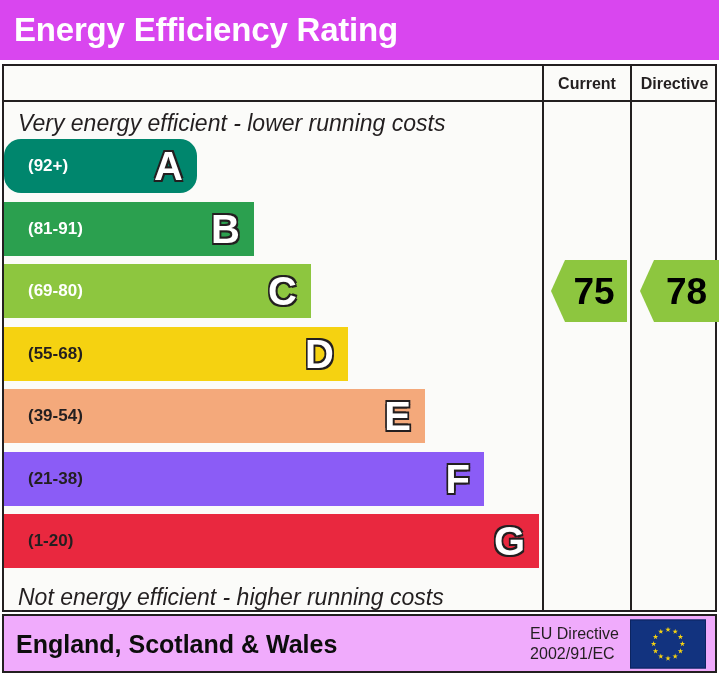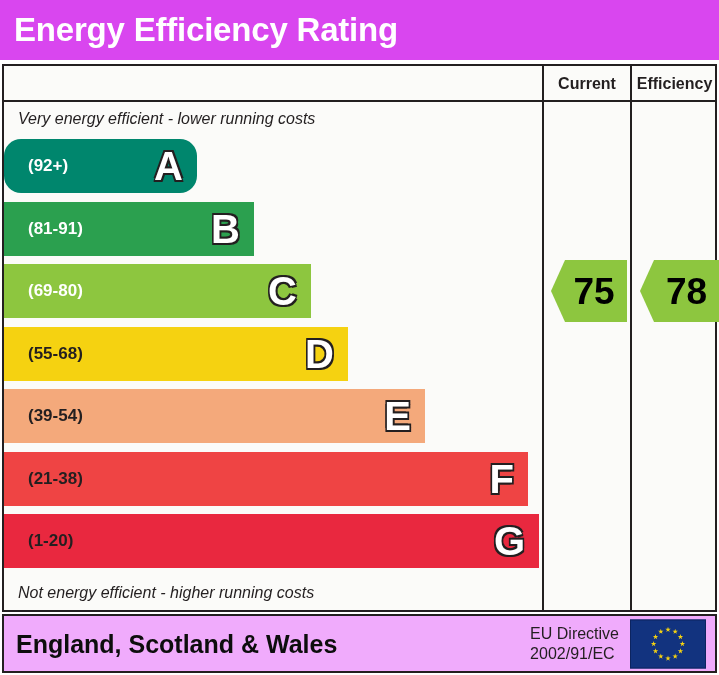--- a/index.html
+++ b/index.html
@@ -85,21 +85,21 @@
     color: #231f20;
   }
   .col-head.current { left: 540px; width: 86px; }
   .col-head.potential { left: 628px; width: 85px; }
 
   
   .caption {
     position: absolute;
     left: 14px;
     font-style: italic;
-    font-size: 16px;
+    font-size: 23px;
     color: #231f20;
     white-space: nowrap;
   }
   .caption.top { top: 44px; }
   .caption.bottom { top: 518px; }
 
   
   .bands {
     position: absolute;
     left: 0;
@@ -220,21 +220,21 @@
 <div id="epc">
 
   <div class="title-bar">
     <div class="title-text">Energy Efficiency Rating</div>
   </div>
 
   <div class="chart-box">
 
     <div class="col-head-row">
       <div class="col-head current">Current</div>
-      <div class="col-head potential">Efficiency</div>
+      <div class="col-head potential">Directive</div>
     </div>
 
     <div class="col-div current"></div>
     <div class="col-div potential"></div>
 
     <div class="caption top">Very energy efficient - lower running costs</div>
     <div class="caption bottom">Not energy efficient - higher running costs</div>
 
     <div class="bands" id="bands">
         <div class="band" style="top: 0px; width: 193px; background: rgb(0, 134, 109); border-radius: 17px;">
@@ -250,21 +250,21 @@
           <span class="letter">C</span>
         </div>
         <div class="band dark-label" style="top: 187.5px; width: 344px; background: rgb(245, 210, 17);">
           <span class="range">(55-68)</span>
           <span class="letter">D</span>
         </div>
         <div class="band dark-label" style="top: 250px; width: 421px; background: rgb(244, 169, 123);">
           <span class="range">(39-54)</span>
           <span class="letter">E</span>
         </div>
-        <div class="band dark-label" style="top: 312.5px; width: 524px; background: #ef4444;">
+        <div class="band dark-label" style="top: 312.5px; width: 480px; background: #8b5cf6;">
           <span class="range">(21-38)</span>
           <span class="letter">F</span>
         </div>
         <div class="band dark-label" style="top: 375px; width: 535px; background: rgb(233, 40, 63);">
           <span class="range">(1-20)</span>
           <span class="letter">G</span>
         </div>
       </div>
 
     <div id="ratings-layer">

